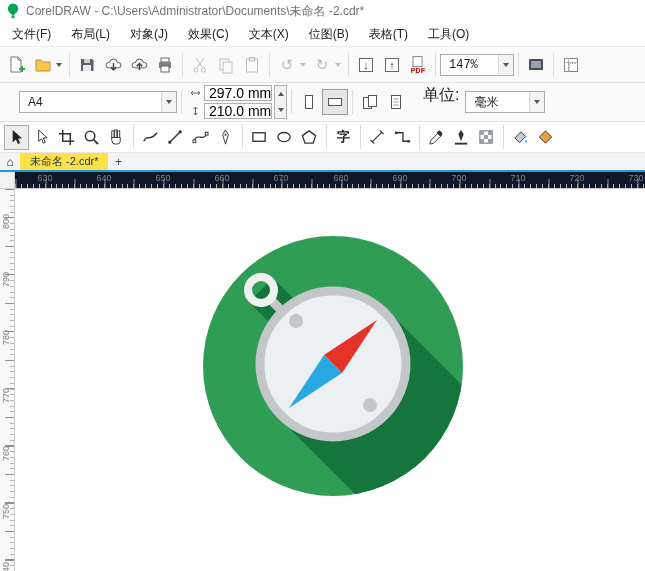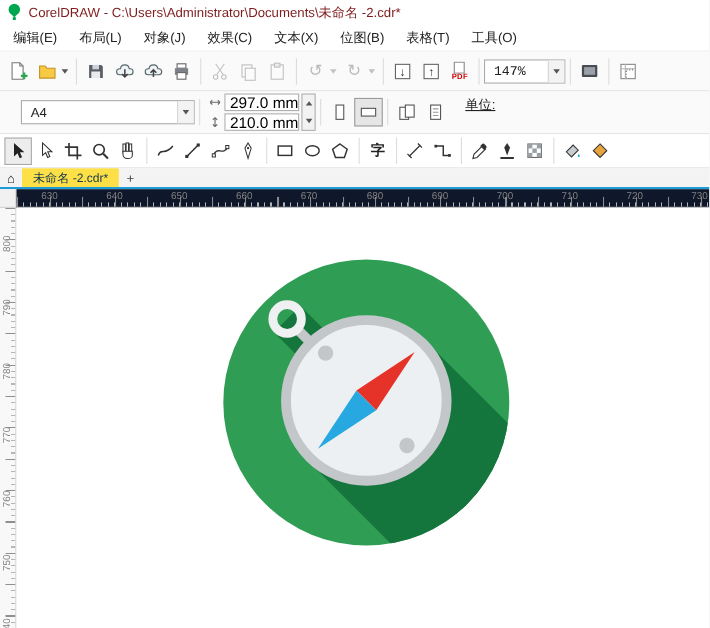--- a/index.html
+++ b/index.html
@@ -1,21 +1,21 @@
 <!DOCTYPE html>
 <html><head>
 <meta charset="utf-8">
 <style>
   * { margin:0; padding:0; box-sizing:border-box; }
   body { font-family:"Liberation Sans","DejaVu Sans",sans-serif; background:#e9e9e9; }
   .app { position:relative; width:645px; height:571px; background:#fff; overflow:hidden; font-size:12px; color:#222; }
 
   
   .titlebar { height:22px; display:flex; align-items:center; gap:6px; padding-left:6px; background:#fff; }
-  .title { font-size:12px; color:#7f1d1d; white-space:nowrap; }
+  .title { font-size:12px; color:#737373; white-space:nowrap; }
 
   
   .menubar { height:25px; display:flex; align-items:center; background:#fff; padding-left:2px; border-bottom:1px solid #ececec; }
   .menu-item { padding:4px 10px; font-size:12px; cursor:default; }
 
   
   .toolbar { height:36px; display:flex; align-items:center; background:#fafafa; border-bottom:1px solid #e2e2e2; padding:0 4px; }
   .tbtn { width:26px; height:26px; display:flex; align-items:center; justify-content:center; flex:0 0 auto; }
   .tbtn svg { display:block; }
   .disabled { opacity:.35; }
@@ -32,21 +32,21 @@
   .propbar { height:39px; display:flex; align-items:center; background:#fafafa; border-bottom:1px solid #e2e2e2; padding-left:19px; }
   .dims { display:flex; flex-direction:column; gap:2px; margin-left:4px; }
   .dimrow { display:flex; align-items:center; gap:3px; }
   .dim { width:68px; height:16px; border:1px solid #b0b0b0; font-size:14px; padding-left:4px; font-family:"Liberation Sans","DejaVu Sans",sans-serif; background:#fff; }
   .spin { width:13px; height:34px; border:1px solid #b0b0b0; background:#f2f2f2; display:flex; flex-direction:column; margin-left:2px; }
   .spin span { flex:1; display:flex; align-items:center; justify-content:center; }
   .tri-up { width:0;height:0;border-left:3px solid transparent;border-right:3px solid transparent;border-bottom:4px solid #555; }
   .tri-dn { width:0;height:0;border-left:3px solid transparent;border-right:3px solid transparent;border-top:4px solid #555; }
   .pbtn { width:26px; height:26px; display:flex; align-items:center; justify-content:center; border:1px solid transparent; }
   .pbtn.active { background:#e6e6e6; border:1px solid #9c9c9c; }
-  .units-label { font-size:12px; margin:0 6px 14px 14px;text-decoration:underline; }
+  .units-label { font-size:16px; margin:0 6px 14px 14px; }
 
   
   .toolbox { height:31px; display:flex; align-items:center; background:#fff; border-bottom:1px solid #e6e6e6; padding-left:4px; }
   .tool { width:25px; height:25px; display:flex; align-items:center; justify-content:center; border:1px solid transparent; flex:0 0 auto; }
   .tool.active { background:#ededed; border:1px solid #a9a9a9; }
   .tool .tx { font-weight:bold; font-size:13px; color:#222; }
 
   
   .tabbar { height:17px; display:flex; align-items:stretch; background:#f3f3f3; font-size:11px; }
   .home { width:20px; display:flex; align-items:center; justify-content:center; font-size:12px; color:#222; }
@@ -77,21 +77,21 @@
   <div class="titlebar">
     <svg width="14" height="16" viewBox="0 0 14 16">
         <circle cx="7" cy="5.6" r="5.2" fill="#00a650"></circle>
         <path d="M3.6 9l3.4 4 3.4-4z" fill="#00a650"></path>
         <rect x="5.6" y="12.6" width="2.8" height="2.6" fill="#00a650"></rect>
       </svg>
     <span class="title">CorelDRAW - C:\Users\Administrator\Documents\未命名 -2.cdr*</span>
   </div>
 
   <div class="menubar">
-    <span class="menu-item">编辑(E)</span>
+    <span class="menu-item">文件(F)</span>
     <span class="menu-item">布局(L)</span>
     <span class="menu-item">对象(J)</span>
     <span class="menu-item">效果(C)</span>
     <span class="menu-item">文本(X)</span>
     <span class="menu-item">位图(B)</span>
     <span class="menu-item">表格(T)</span>
     <span class="menu-item">工具(O)</span>
   </div>
 
   <div class="toolbar">
@@ -257,20 +257,26 @@
           <rect x="7.5" y="2.5" width="8" height="11" fill="#fff" stroke="#555"></rect>
         </svg>
       </span>
     <span class="pbtn">
         <svg width="18" height="18" viewBox="0 0 18 18">
           <rect x="4.5" y="2.5" width="9" height="13" fill="#fff" stroke="#555"></rect>
           <path d="M6.5 6h5M6.5 9h5M6.5 12h5" stroke="#999"></path>
         </svg>
       </span>
     <span class="units-label">单位:</span>
+    <div class="combo" style="width:80px;">
+      <span class="cval">毫米</span>
+      <span class="cbtn">
+          <span class="tri-dn"></span>
+        </span>
+    </div>
   </div>
 
   <div class="toolbox">
     <span class="tool active">
         <svg width="17" height="17" viewBox="0 0 18 18">
           <path d="M5 1v13l3.4-3 2.1 4.8 2.3-1-2.1-4.8H15z" fill="#222"></path>
         </svg>
       </span>
     <span class="tool">
         <svg width="17" height="17" viewBox="0 0 18 18">

